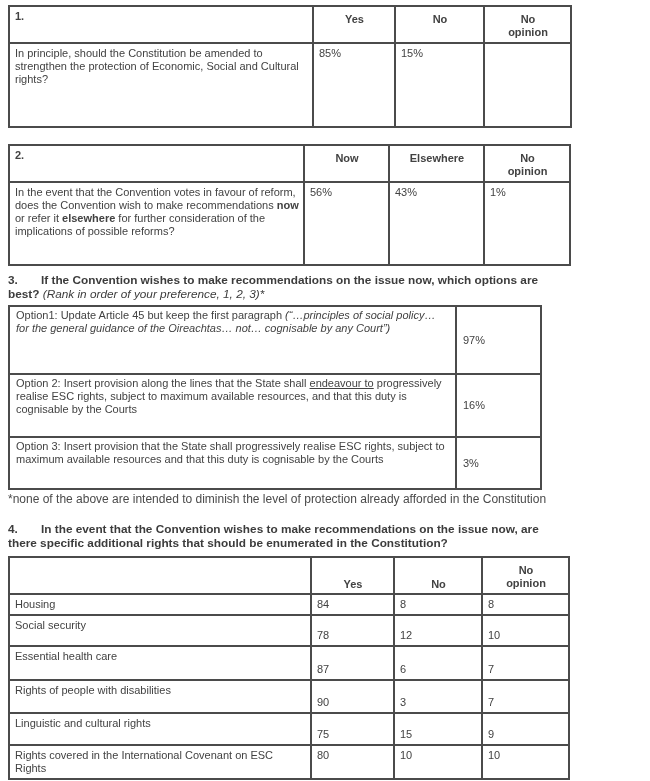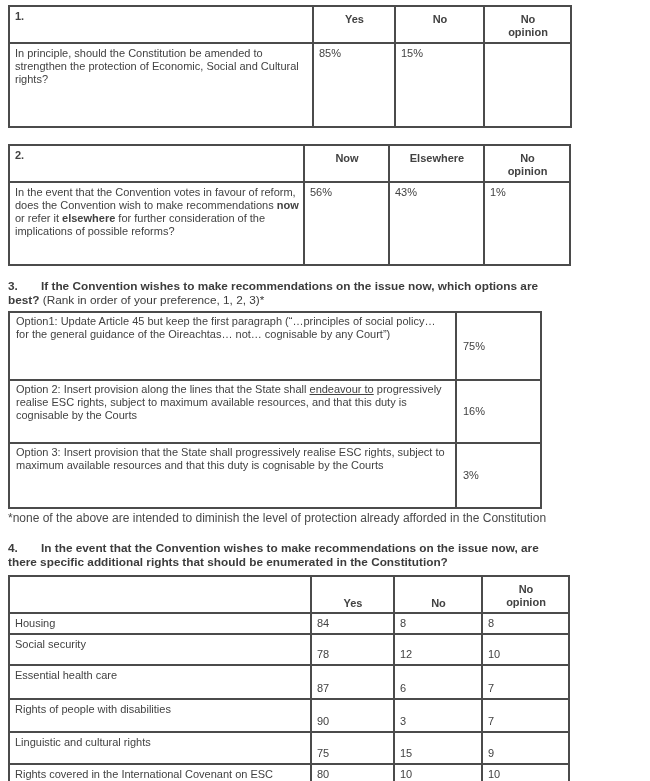--- a/index.html
+++ b/index.html
@@ -24,24 +24,24 @@
   .numcell { font-weight: bold; }
   .hdr { text-align: center; vertical-align: top; padding-top: 6px; }
   .narrow { display: inline-block; max-width: 44px; text-align: center; }
 
   .t2 { margin-top: 16px; }
 
   .heading {
     font-weight: bold; font-size: 11.8px; line-height: 13.5px;
     color: #3c3c3c; width: 640px;
   }
-  .q3h { margin-top: 14px; }
+  .q3h { margin-top: 8px; }
   .q4h { margin-top: 17px; }
   .qnum { display: inline-block; width: 33px; font-weight: bold; }
-  .it { font-weight: normal; }
+  .it { font-style: italic; font-weight: normal; }
   .emph { text-decoration: underline; }
   .b { font-weight: bold; }
 
   .t3 { margin-top: 4px; }
   .t3 td.opt { padding: 2px 6px 2px 6px; }
   .t3 td.val { vertical-align: middle; padding-left: 6px; }
 
   .footnote { margin-top: 3px; font-size: 12px; line-height: 13px; color: #4a4a4a; }
 
   .t4 { margin-top: 6px; }
@@ -106,27 +106,27 @@
   </div>
 
   <table class="t3">
     <colgroup>
         <col style="width:447px">
         <col style="width:85px">
       </colgroup>
     <tbody>
         <tr style="height:68px">
       <td class="opt"><span>Option1: Update Article 45 but keep the first paragraph </span><span class="it">(“…principles of social policy… for the general guidance of the Oireachtas… not… cognisable by any Court”)</span></td>
-      <td class="val">75%</td>
+      <td class="val">97%</td>
     </tr>
     <tr style="height:63px">
       <td class="opt"><span>Option 2: Insert provision along the lines that the State shall </span><span class="emph">endeavour to</span><span> progressively realise ESC rights, subject to maximum available resources, and that this duty is cognisable by the Courts</span></td>
       <td class="val">16%</td>
     </tr>
-    <tr style="height:65px">
+    <tr style="height:52px">
       <td class="opt">Option 3: Insert provision that the State shall progressively realise ESC rights, subject to maximum available resources and that this duty is cognisable by the Courts</td>
       <td class="val">3%</td>
     </tr>
   </tbody>
     </table>
 
   <div class="footnote">*none of the above are intended to diminish the level of protection already afforded in the Constitution</div>
 
   <div class="heading q4h">
     <span class="qnum">4.</span><span>In the event that the Convention wishes to make recommendations on the issue now, are</span><br>

